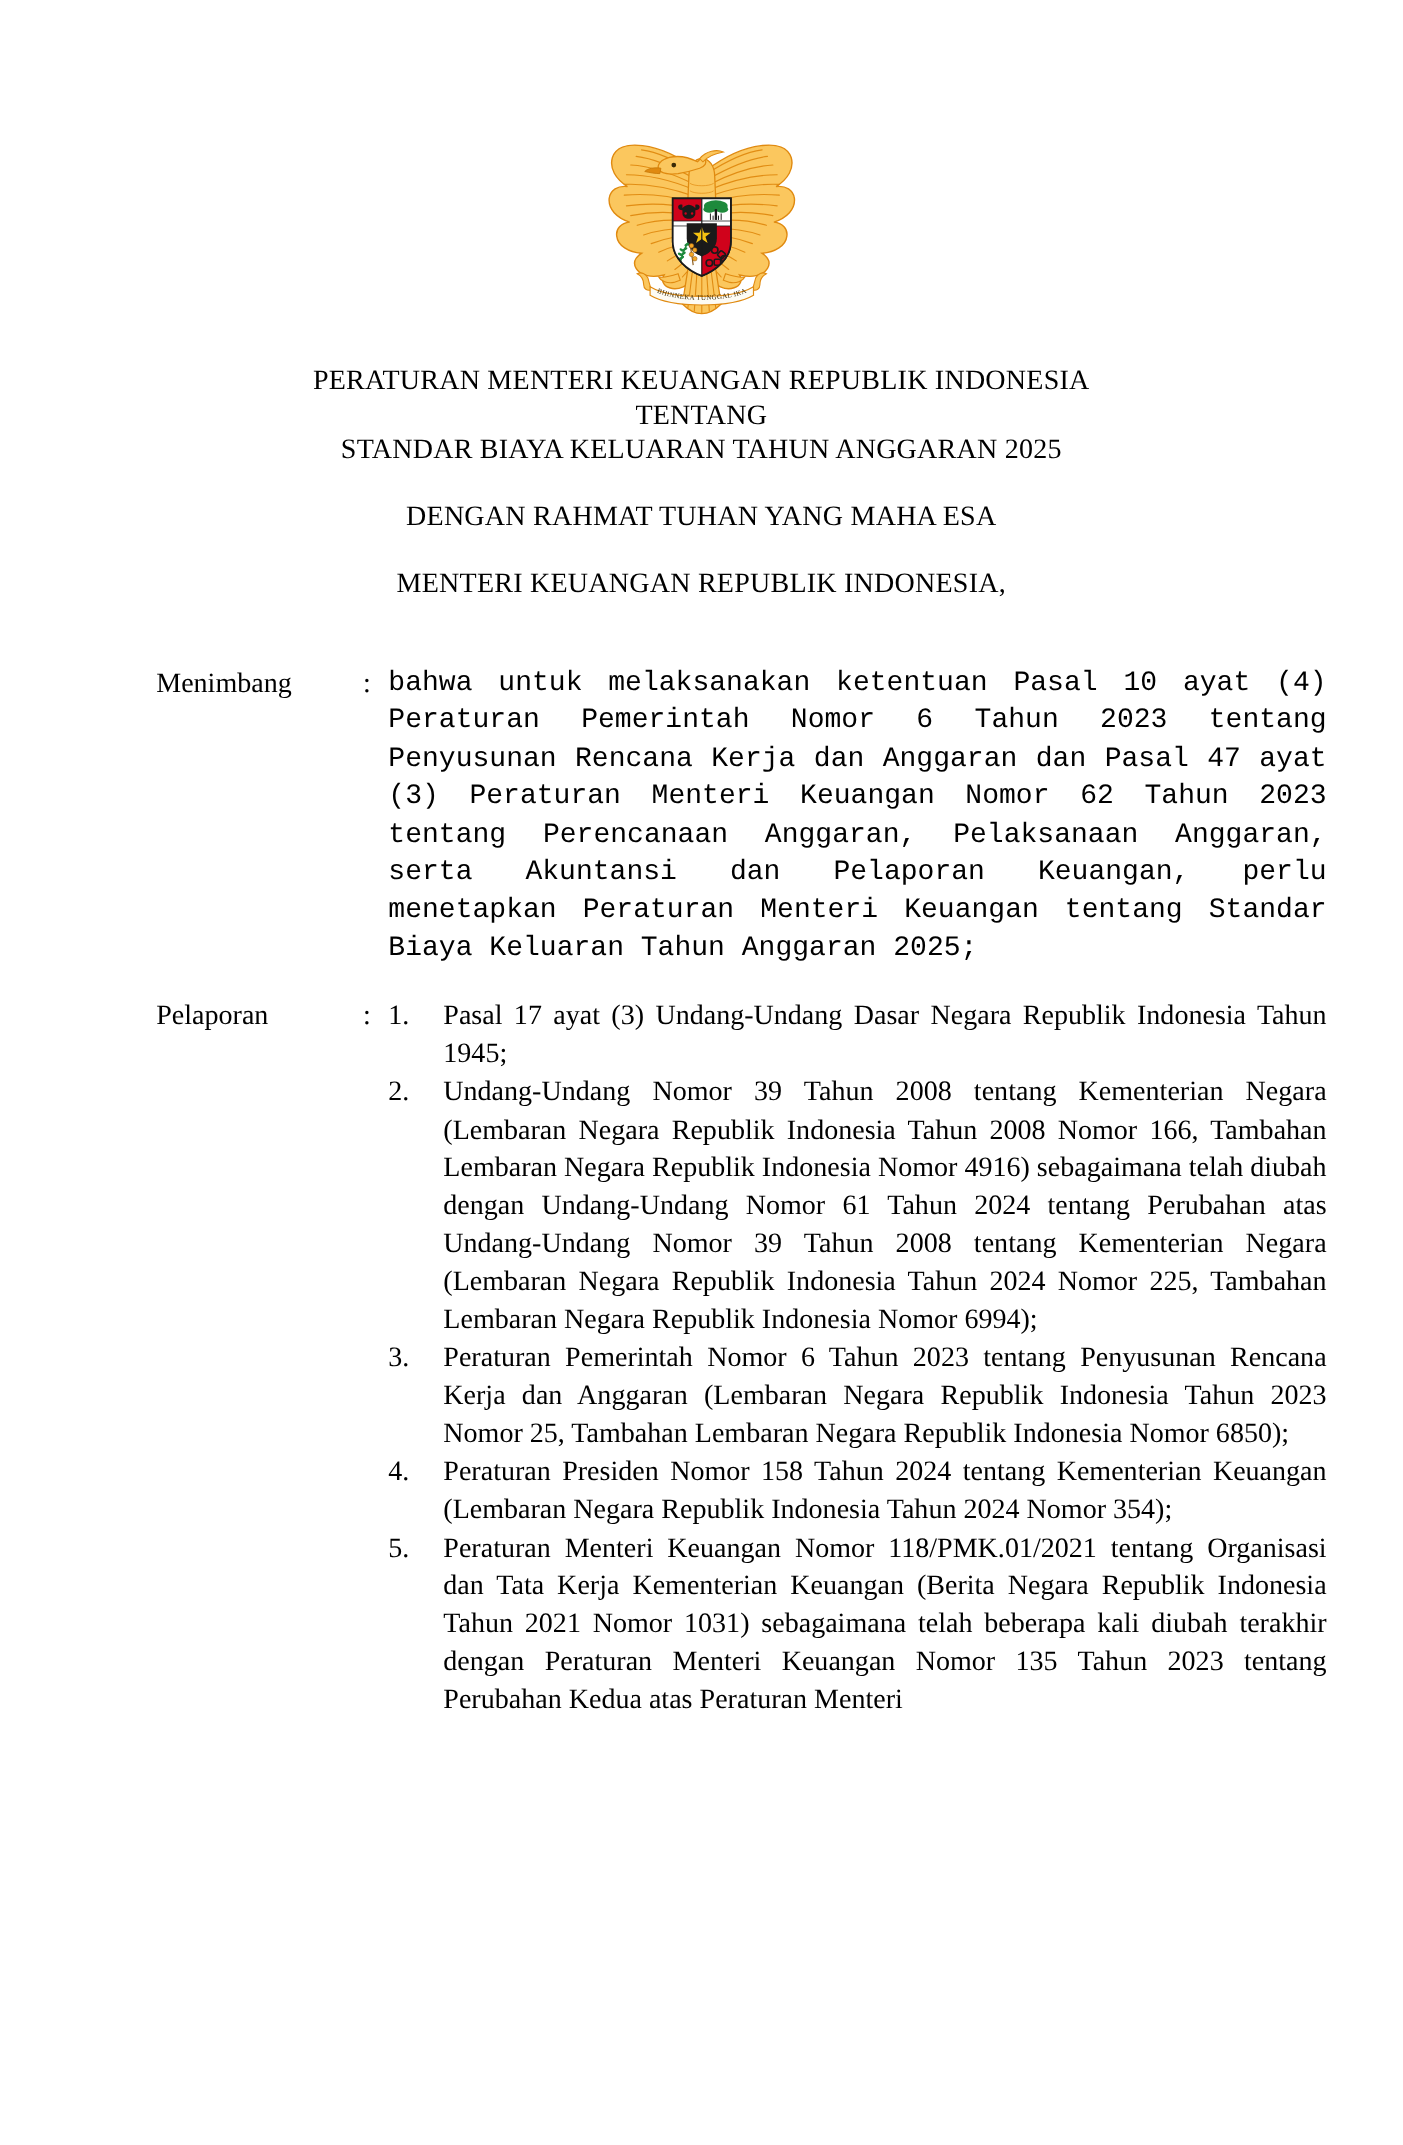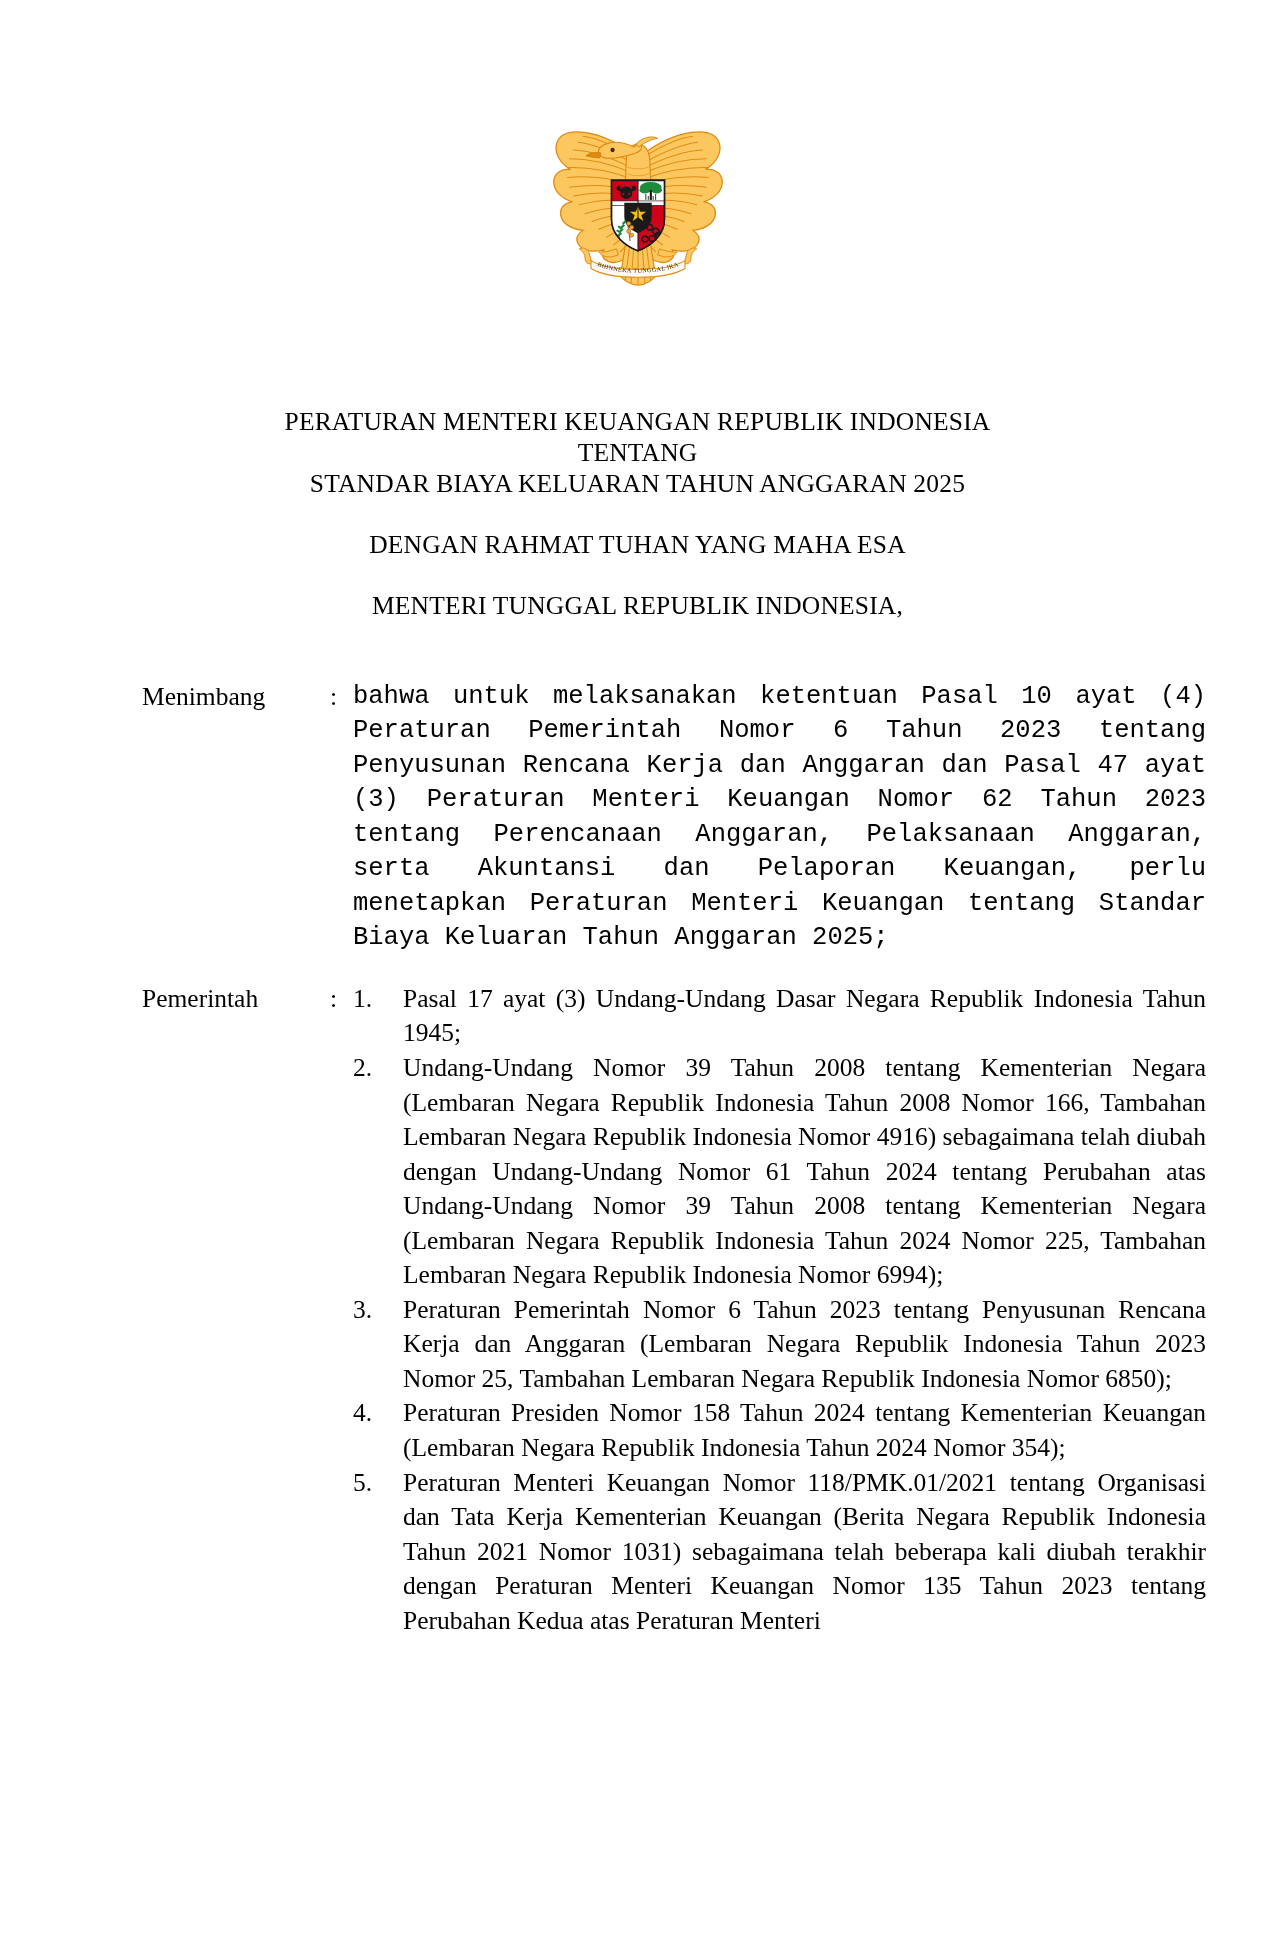--- a/index.html
+++ b/index.html
@@ -29,21 +29,21 @@
     justify-content: center;
   }
   .emblem {
     width: 196px;
     height: 186px;
     display: block;
   }
 
   
   .title-block {
-    margin-top: 116px;
+    margin-top: 40px;
     text-align: center;
     font-size: 25.5px;
     line-height: 1.22;
     letter-spacing: 0.2px;
   }
   .title-block .tline { display: block; white-space: nowrap; }
   .title-gap-1 { height: 30px; }
   .title-gap-2 { height: 30px; }
 
   
@@ -292,35 +292,35 @@
     </svg>
   </div>
 
   <div class="title-block">
     <span class="tline">PERATURAN MENTERI KEUANGAN REPUBLIK INDONESIA</span>
     <span class="tline">TENTANG</span>
     <span class="tline">STANDAR BIAYA KELUARAN TAHUN ANGGARAN 2025</span>
     <div class="title-gap-1"></div>
     <span class="tline">DENGAN RAHMAT TUHAN YANG MAHA ESA</span>
     <div class="title-gap-2"></div>
-    <span class="tline">MENTERI TUNGGAL REPUBLIK INDONESIA,</span>
+    <span class="tline">MENTERI KEUANGAN REPUBLIK INDONESIA,</span>
   </div>
 
   <div class="body-block">
 
     <div class="clause">
       <div class="clause-label">Menimbang</div>
       <div class="clause-colon">:</div>
       <div class="clause-body">
         <p class="para">bahwa untuk melaksanakan ketentuan Pasal 10 ayat (4) Peraturan Pemerintah Nomor 6 Tahun 2023 tentang Penyusunan Rencana Kerja dan Anggaran dan Pasal 47 ayat (3) Peraturan Menteri Keuangan Nomor 62 Tahun 2023 tentang Perencanaan Anggaran, Pelaksanaan Anggaran, serta Akuntansi dan Pelaporan Keuangan, perlu menetapkan Peraturan Menteri Keuangan tentang Standar Biaya Keluaran Tahun Anggaran 2025;</p>
       </div>
     </div>
 
     <div class="clause">
-      <div class="clause-label">Pemerintah</div>
+      <div class="clause-label">Pelaporan</div>
       <div class="clause-colon">:</div>
       <div class="clause-body">
         <ul class="numlist">
           <li>
             <span class="num">1.</span>
             <span class="itxt">Pasal 17 ayat (3) Undang-Undang Dasar Negara Republik Indonesia Tahun 1945;</span>
           </li>
           <li>
             <span class="num">2.</span>
             <span class="itxt">Undang-Undang Nomor 39 Tahun 2008 tentang Kementerian Negara (Lembaran Negara Republik Indonesia Tahun 2008 Nomor 166, Tambahan Lembaran Negara Republik Indonesia Nomor 4916) sebagaimana telah diubah dengan Undang-Undang Nomor 61 Tahun 2024 tentang Perubahan atas Undang-Undang Nomor 39 Tahun 2008 tentang Kementerian Negara (Lembaran Negara Republik Indonesia Tahun 2024 Nomor 225, Tambahan Lembaran Negara Republik Indonesia Nomor 6994);</span>

